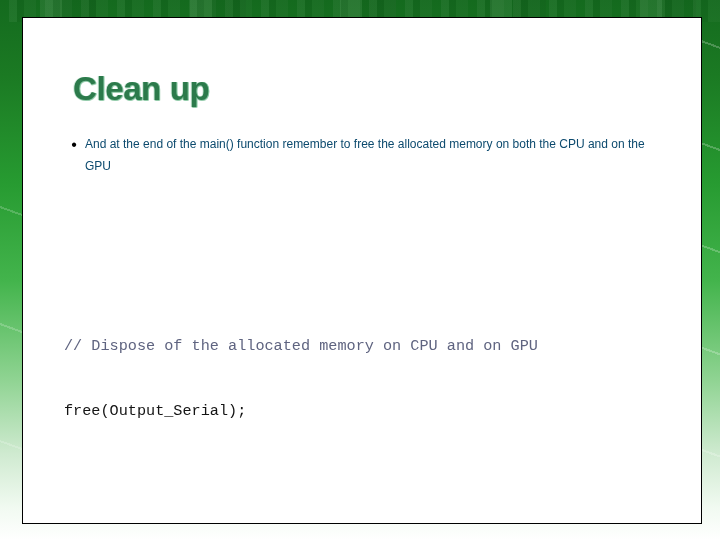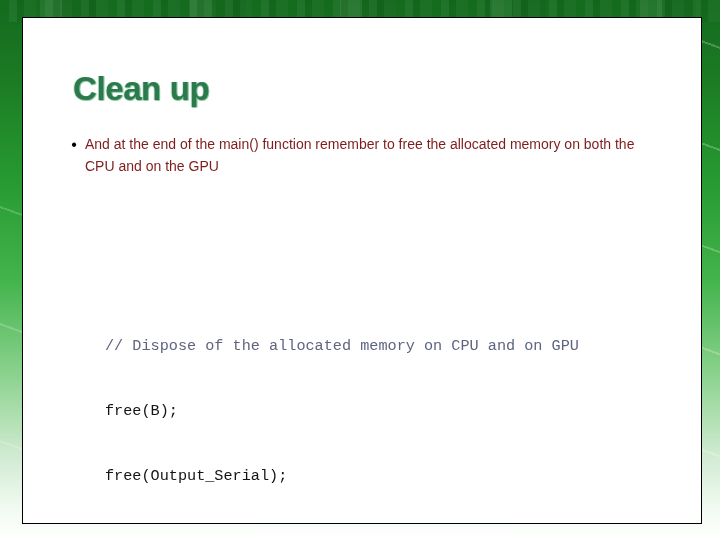--- a/index.html
+++ b/index.html
@@ -144,37 +144,37 @@
   .bullet-mark {
     width: 22px;
     flex: 0 0 22px;
     color: #000000;
     font-size: 16px;
     line-height: 21px;
     text-align: center;
   }
   .bullet-text {
     flex: 1 1 auto;
-    font-size: 14px;
+    font-size: 12px;
     line-height: 21.5px;
-    color: #7f1d1d;
+    color: #0c4a6e;
     font-weight: normal;
   }
 
   
   .code {
     position: absolute;
     left: 41px;
     top: 210px;
     font-family: "Liberation Mono", "DejaVu Sans Mono", monospace;
     font-size: 15.2px;
     line-height: 21.6px;
     white-space: pre;
   }
-  .code-line { color: #141414; margin-left: 41px; }
+  .code-line { color: #141414; }
   .code-line.comment { color: #5f6480; }
 </style>
 </head>
 <body>
 
 <div id="slide">
 
   <div class="bg-green"></div>
   <div class="bg-stripes"></div>
   <div class="bg-stripes2"></div>
@@ -189,21 +189,20 @@
       <div class="bullet-row">
         <span class="bullet-mark">•</span>
         <span class="bullet-text">And at the end of the main() function remember to free the allocated memory on both the CPU and on the GPU</span>
       </div>
     </div>
 
     <div class="code">
 
       <div class="code-block">
         <div class="code-line comment">// Dispose of the allocated memory on CPU and on GPU</div>
-        <div class="code-line">free(B);</div>
         <div class="code-line">free(Output_Serial);</div>
         
       </div>
 
       
 
     </div>
 
   </div>
 </div>

